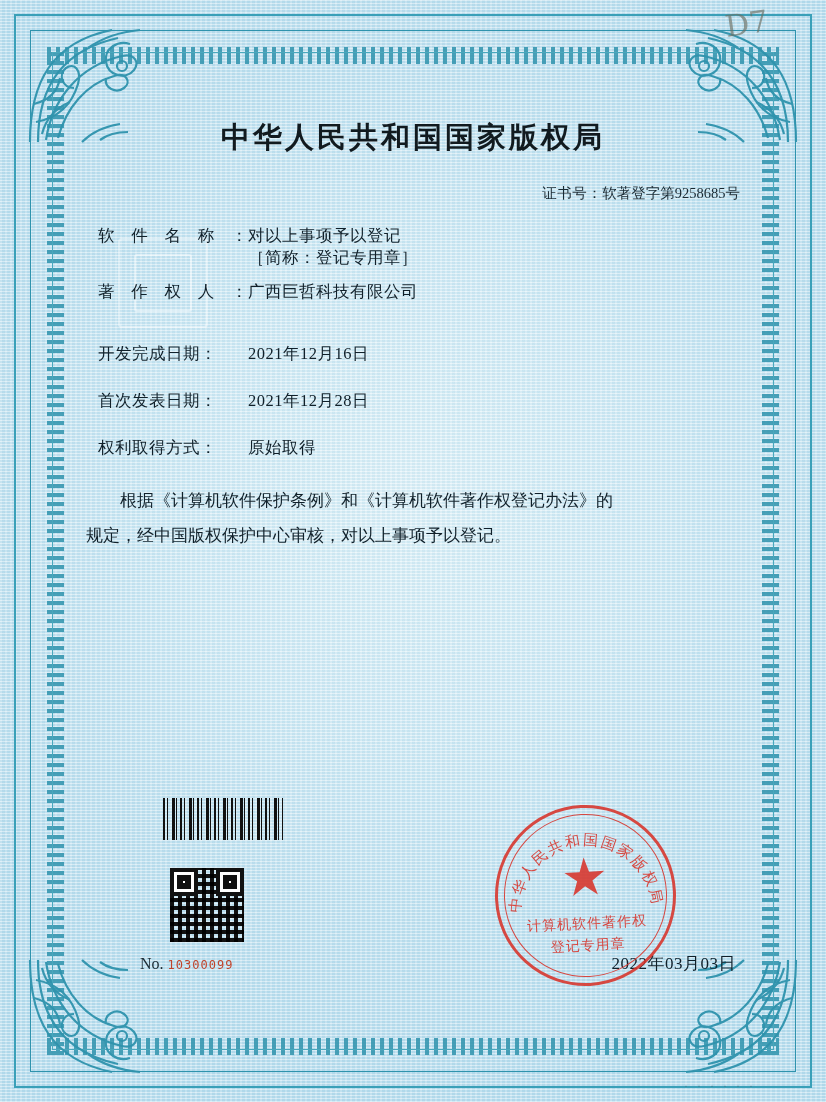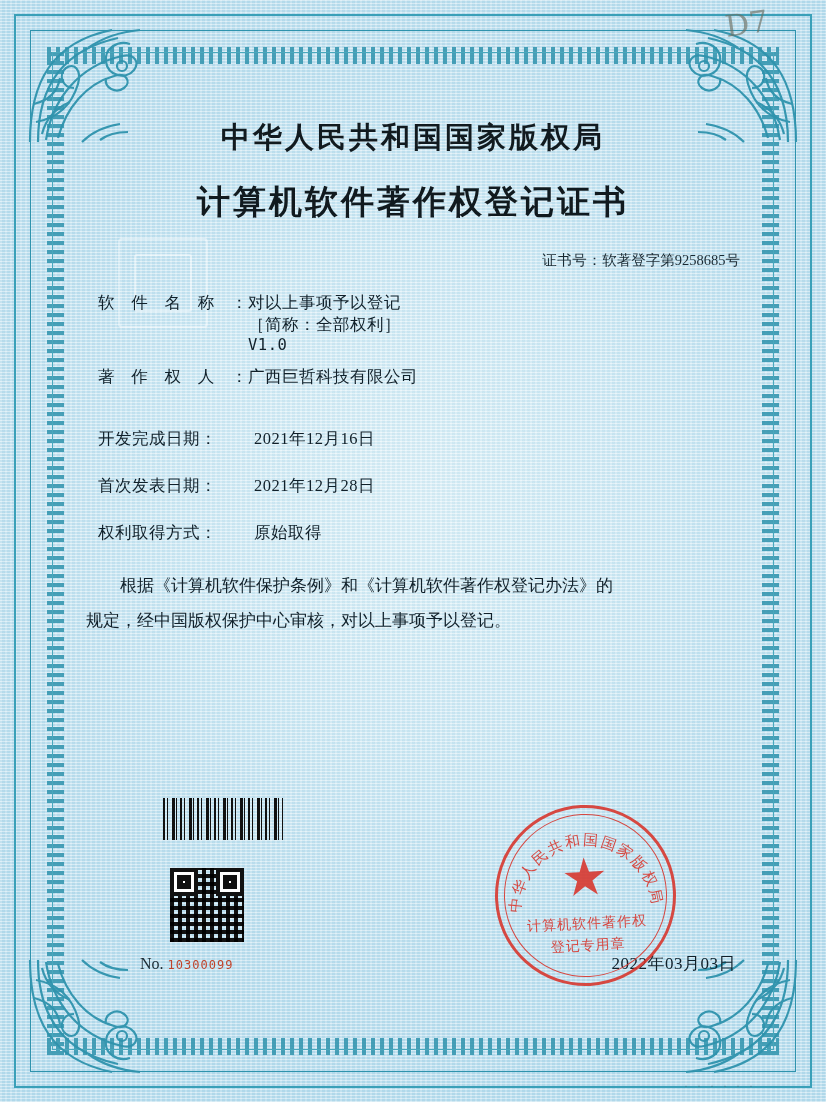--- a/index.html
+++ b/index.html
@@ -149,21 +149,21 @@
   .row .label.spread > span { display: inline-block; }
   .row .value {
     flex: 1;
     letter-spacing: 0.5px;
   }
   .value .line { display: block; }
   .value .mono { font-family: "DejaVu Sans Mono", monospace; font-size: 15.5px; }
 
   .block-sw { margin-bottom: 12px; }
   .block-owner { margin-bottom: 40px; }
-  .row.dated { margin-bottom: 25px; gap: 6px; }
+  .row.dated { margin-bottom: 25px; }
 
   .statement {
     margin-top: 18px;
     font-size: 17px;
     line-height: 2.05;
     color: #10202a;
     padding: 0 10px 8px 14px;
     text-align: justify;
   }
   .statement .indent { display: inline-block; width: 34px; }
@@ -377,40 +377,38 @@
       <path d="M78 118 C86 112 96 110 106 110"></path>
       <path d="M118 8 C96 10 80 16 66 26"></path>
     </g>
   </svg>
 
   <div class="handwrite">D7</div>
   <div class="emblem"></div>
 
   <div class="content">
     <div class="title1">中华人民共和国国家版权局</div>
-    <div class="title2">计算机软件著作权登记证书</div>
 
     <div class="certno">
       <span>证书号：</span><span class="num">软著登字第9258685号</span>
     </div>
 
     <div class="fields">
 
       <div class="row block-sw">
         <div class="label spread">
           <span>软</span>
           <span>件</span>
           <span>名</span>
           <span>称</span>
           <span>：</span>
         </div>
         <div class="value">
           <span class="line">对以上事项予以登记</span>
-          <span class="line">［简称：全部权利］</span>
-          <span class="line mono">V1.0</span>
+          <span class="line">［简称：登记专用章］</span>
         </div>
       </div>
 
       <div class="row block-owner">
         <div class="label spread">
           <span>著</span>
           <span>作</span>
           <span>权</span>
           <span>人</span>
           <span>：</span>

